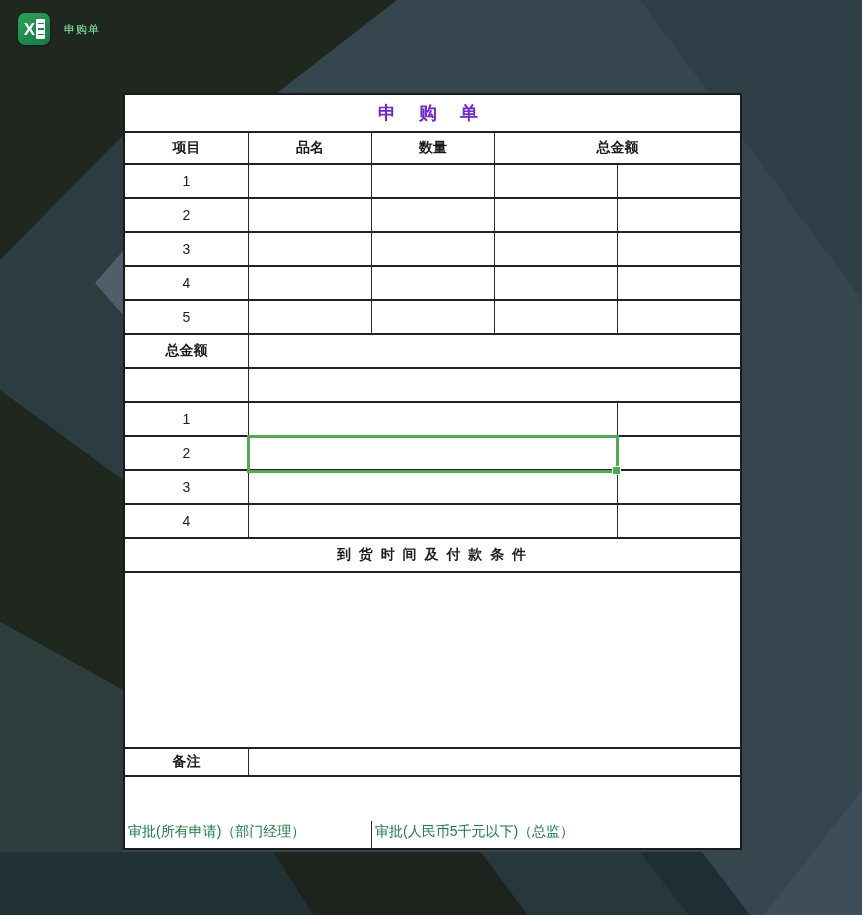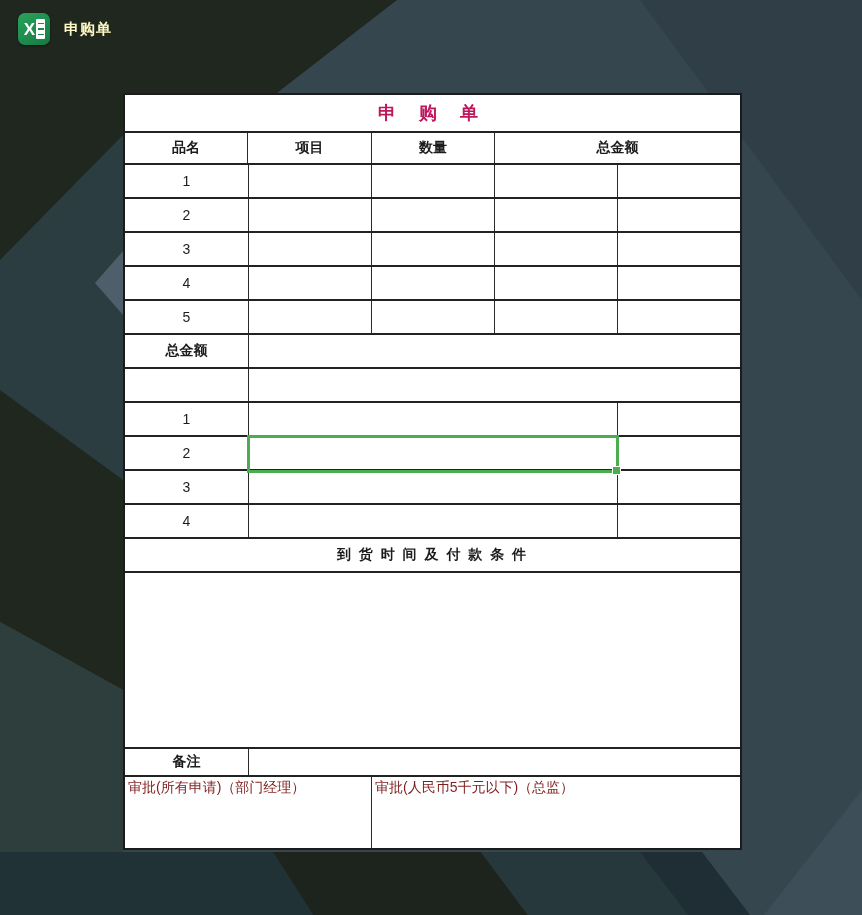--- a/index.html
+++ b/index.html
@@ -22,44 +22,44 @@
   .bg-corner-light{background:#3e4e58;clip-path:polygon(862px 790px,862px 915px,764px 915px);}
 
   
   .titlebar{position:absolute;left:18px;top:13px;display:flex;align-items:center;gap:14px;z-index:5;}
   .xl-icon{width:32px;height:32px;border-radius:7px;background:linear-gradient(145deg,#2aa25b,#157a43);
     display:flex;align-items:center;justify-content:center;position:relative;box-shadow:0 1px 2px rgba(0,0,0,.5);}
   .xl-icon .x{color:#fff;font-weight:bold;font-size:17px;line-height:1;margin-right:9px;}
   .xl-icon .sheet{position:absolute;right:5px;top:6px;width:9px;height:20px;background:#fff;border-radius:1px;
     display:flex;flex-direction:column;justify-content:space-evenly;}
   .xl-icon .sheet i{display:block;height:1.5px;background:#1e8a4c;margin:0 1.5px;}
-  .app-title{color:#fef9c3;font-size:15px;font-weight:bold;letter-spacing:1px;}
+  .app-title{color:#86efac;font-size:11px;font-weight:normal;letter-spacing:1px;}
 
   
   .form{position:absolute;left:123px;top:93px;width:619px;height:757px;background:#ffffff;
     border:2px solid #1b1b1b;box-sizing:border-box;display:flex;flex-direction:column;color:#1c1c1c;z-index:2;}
   .row{display:flex;flex:0 0 auto;border-bottom:2px solid #222222;box-sizing:border-box;}
   .row.last{border-bottom:none;}
   .cell{box-sizing:border-box;display:flex;align-items:center;justify-content:center;
     font-size:14px;border-right:1px solid #2a2a2a;overflow:hidden;}
   .cell.end{border-right:none;}
   .c1{flex:0 0 124px;} .c2{flex:0 0 123px;} .c3{flex:0 0 123px;text-align:right;} .c4{flex:0 0 123px;} .c5{flex:1 1 auto;}
   .merge3{flex:0 0 369px;}
   .bold{font-weight:bold;}
   .title-row{height:38px;align-items:center;justify-content:center;display:flex;}
-  .form-title{font-size:18px;font-weight:bold;letter-spacing:9px;color:#be185d;}
+  .form-title{font-size:18px;font-weight:bold;letter-spacing:9px;color:#6d28d9;}
   .hdr-row{height:32px;}
   .item-row{height:34px;}
   .tall-hdr{height:34px;}
   .spaced{letter-spacing:2px;}
   .bigblock{height:174px;border-bottom:2px solid #222;}
   .remark-row{height:28px;gap:48px;}
   .approve-row{flex:1 1 auto;}
   .approve-cell{align-items:flex-start;justify-content:flex-start;padding:1px 3px;
-    font-size:14px;color:#7f1d1d;line-height:1.3;}
+    font-size:14px;color:#15803d;line-height:1.3;margin-top:44px;}
   .a-left{flex:0 0 247px;border-right:1px solid #2a2a2a;box-sizing:border-box;display:flex;}
   .a-right{flex:1 1 auto;display:flex;}
 
   
   .selection{position:absolute;left:122px;top:340px;width:372px;height:38px;
     border:3px solid #4bad50;box-sizing:border-box;z-index:4;}
   .fill-handle{position:absolute;right:-5px;bottom:-5px;width:7px;height:7px;
     background:#4bad50;border:1px solid #ffffff;}
 </style>
 </head>
@@ -90,22 +90,22 @@
     <div class="app-title">申购单</div>
   </div>
 
   <div class="form">
 
     <div class="row title-row">
       <span class="form-title">申  购  单</span>
     </div>
 
     <div class="row hdr-row">
+      <div class="cell c1 bold">项目</div>
       <div class="cell c2 bold">品名</div>
-      <div class="cell c1 bold">项目</div>
       <div class="cell c3 bold">数量</div>
       <div class="cell c5 bold end">总金额</div>
     </div>
 
     <div class="row item-row">
       <div class="cell c1">1</div>
       <div class="cell c2"></div>
       <div class="cell c3"></div>
       <div class="cell c4"></div>
       <div class="cell c5 end"></div>

